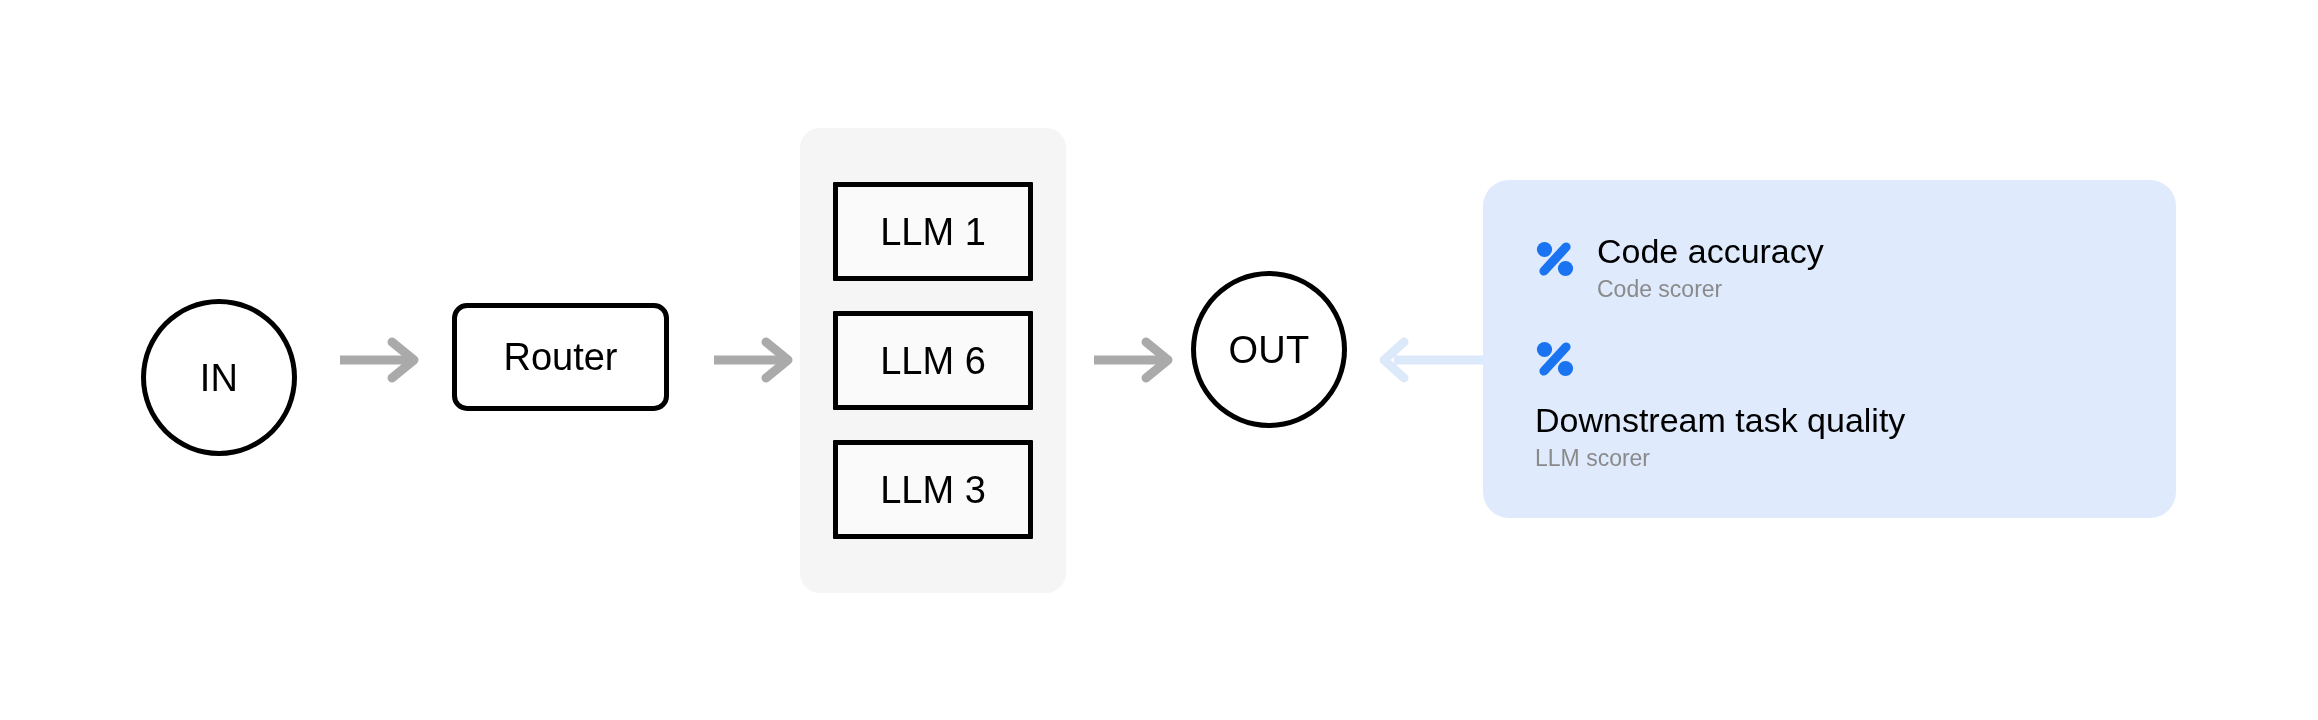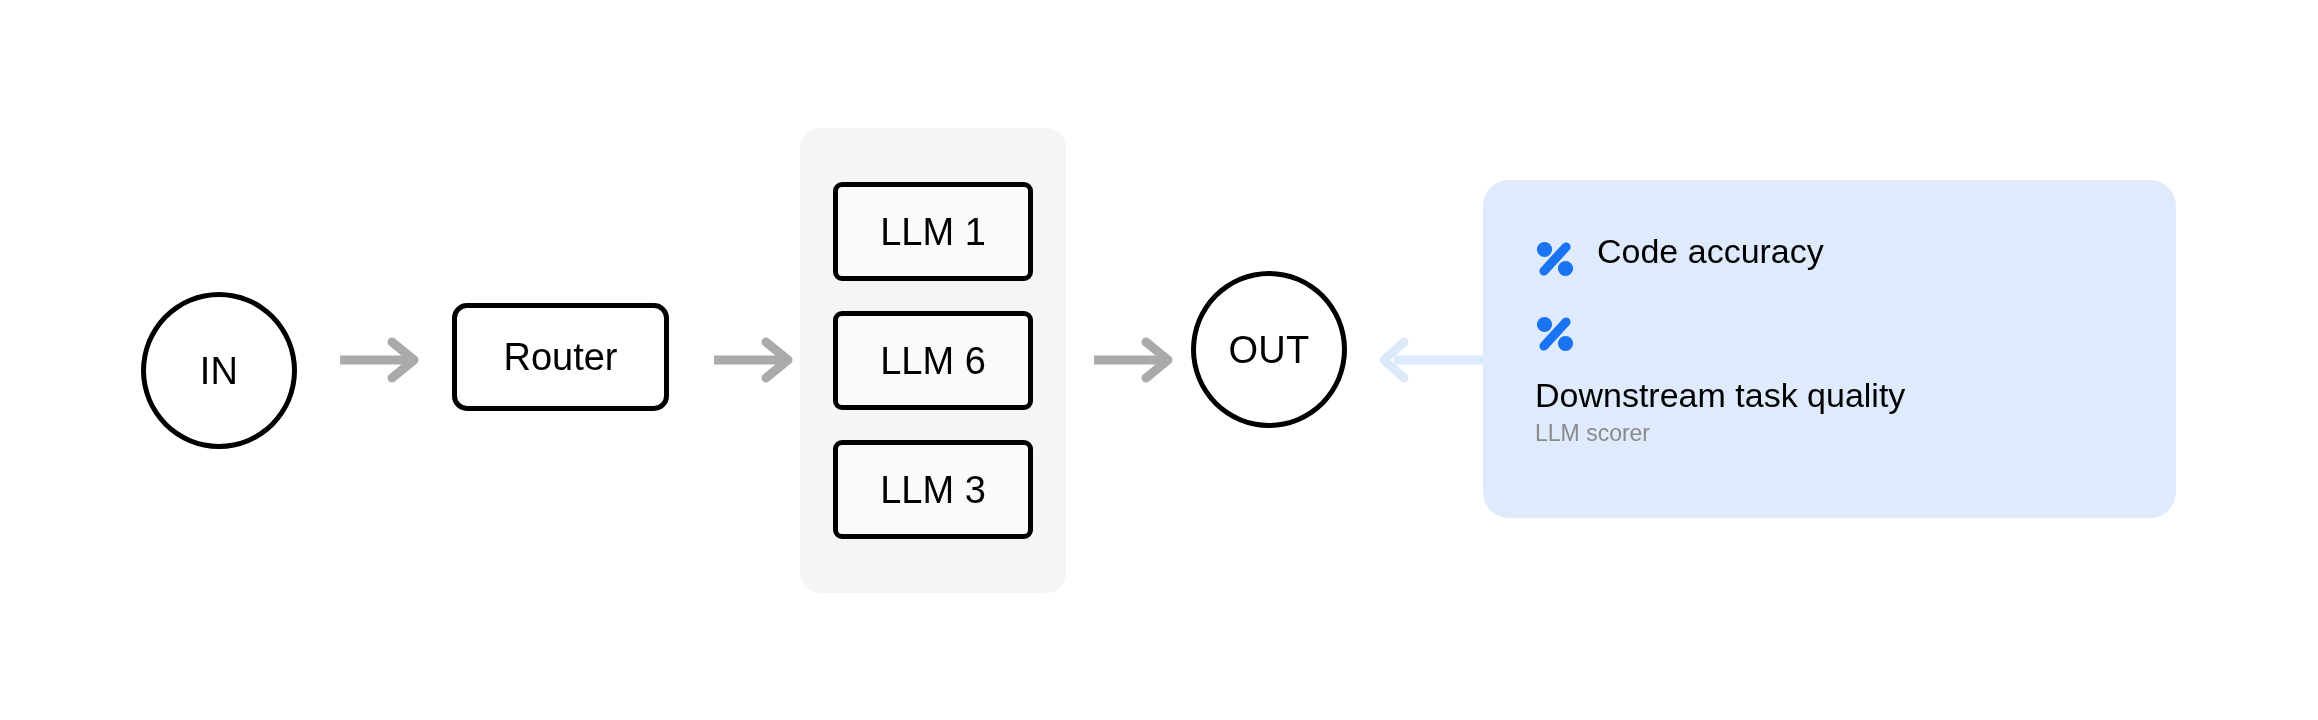--- a/index.html
+++ b/index.html
@@ -30,21 +30,21 @@
     display: flex;
     align-items: center;
     justify-content: center;
   }
   .node-circle .node-label {
     font-size: 38px;
     color: #000000;
     letter-spacing: 0.2px;
     line-height: 1;
   }
-  #circle-in  { left: 141px;  top: 292px; }
+  #circle-in  { left: 141px;  top: 299px; }
   #circle-out { left: 1191px; top: 271px; }
 
   
   #router-box {
     position: absolute;
     left: 452px;
     top: 303px;
     width: 217px;
     height: 108px;
     border: 5px solid #000000;
@@ -72,21 +72,21 @@
     display: flex;
     flex-direction: column;
     align-items: center;
     justify-content: center;
     gap: 30px;
   }
   .llm-box {
     width: 200px;
     height: 99px;
     border: 5px solid #000000;
-    border-radius: 9px;
+    border-radius: 1px;
     background: #fafafa;
     display: flex;
     align-items: center;
     justify-content: center;
   }
   .llm-box .node-label {
     font-size: 38px;
     color: #000000;
     line-height: 1;
   }
@@ -198,20 +198,21 @@
     <div class="scorer-item">
       <span class="scorer-icon">
         <svg width="40" height="40" viewBox="0 0 40 40" aria-hidden="true">
           <circle cx="9.5" cy="10.5" r="7.6" fill="#1a73f0"></circle>
           <circle cx="30.5" cy="29.5" r="7.6" fill="#1a73f0"></circle>
           <path d="M31 8 L9 32" stroke="#1a73f0" stroke-width="9.2" stroke-linecap="round" fill="none"></path>
         </svg>
       </span>
       <span class="scorer-text">
         <span class="scorer-title">Code accuracy</span>
+        <span class="scorer-subtitle">Code scorer</span>
       </span>
     </div>
 
     <div class="scorer-item">
       <span class="scorer-icon">
         <svg width="40" height="40" viewBox="0 0 40 40" aria-hidden="true">
           <circle cx="9.5" cy="10.5" r="7.6" fill="#1a73f0"></circle>
           <circle cx="30.5" cy="29.5" r="7.6" fill="#1a73f0"></circle>
           <path d="M31 8 L9 32" stroke="#1a73f0" stroke-width="9.2" stroke-linecap="round" fill="none"></path>
         </svg>

